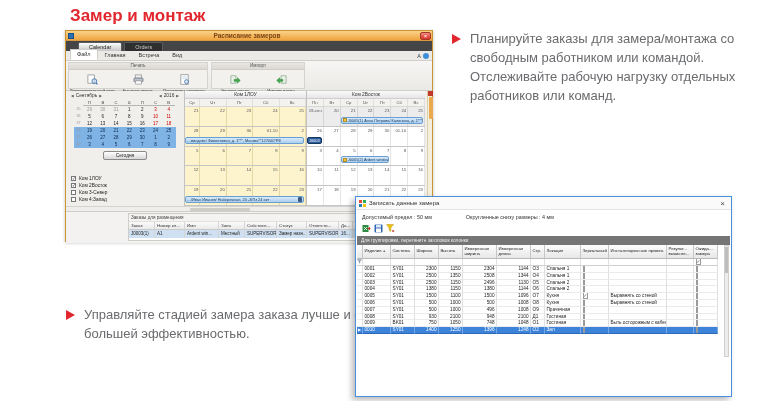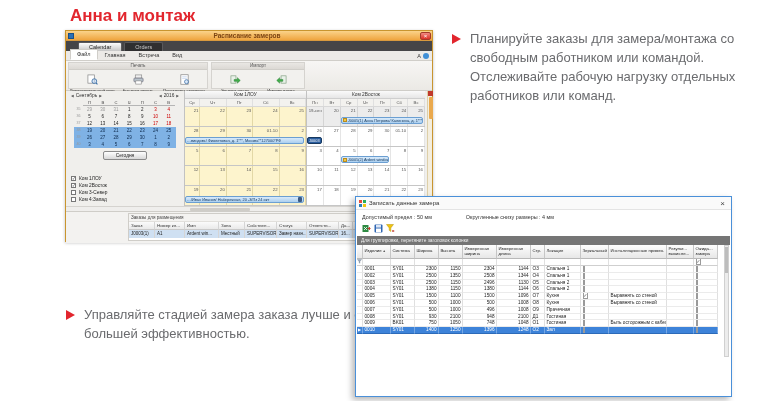--- a/index.html
+++ b/index.html
@@ -130,21 +130,21 @@
   .sortglyph { font-size:3.4px; margin-left:1px; color:#555; }
   .indic { text-align:center; font-size:4px; color:#333; padding:0; }
   .selrow .indic { color:#fff; }
   .w2scroll { position:absolute; right:2px; top:48px; width:5px; height:112px; background:#ececec;
               border:1px solid #d0d0d0; }
   .w2scroll i { display:block; margin:1px auto; width:3px; height:26px; background:#bdbdbd; }
 </style>
 </head>
 <body>
 
-<div class="slide-title">Анна и монтаж</div>
+<div class="slide-title">Замер и монтаж</div>
 
 <div class="bullet bullet-top">
   <span class="tri"></span>
   <span>Планируйте заказы для замера/монтажа со свободным работником или командой. Отслеживайте рабочую нагрузку отдельных работников или команд.</span>
 </div>
 <div class="bullet bullet-bottom">
   <span class="tri"></span>
   <span>Управляйте стадией замера заказа лучше и с большей эффективностью.</span>
 </div>
 

